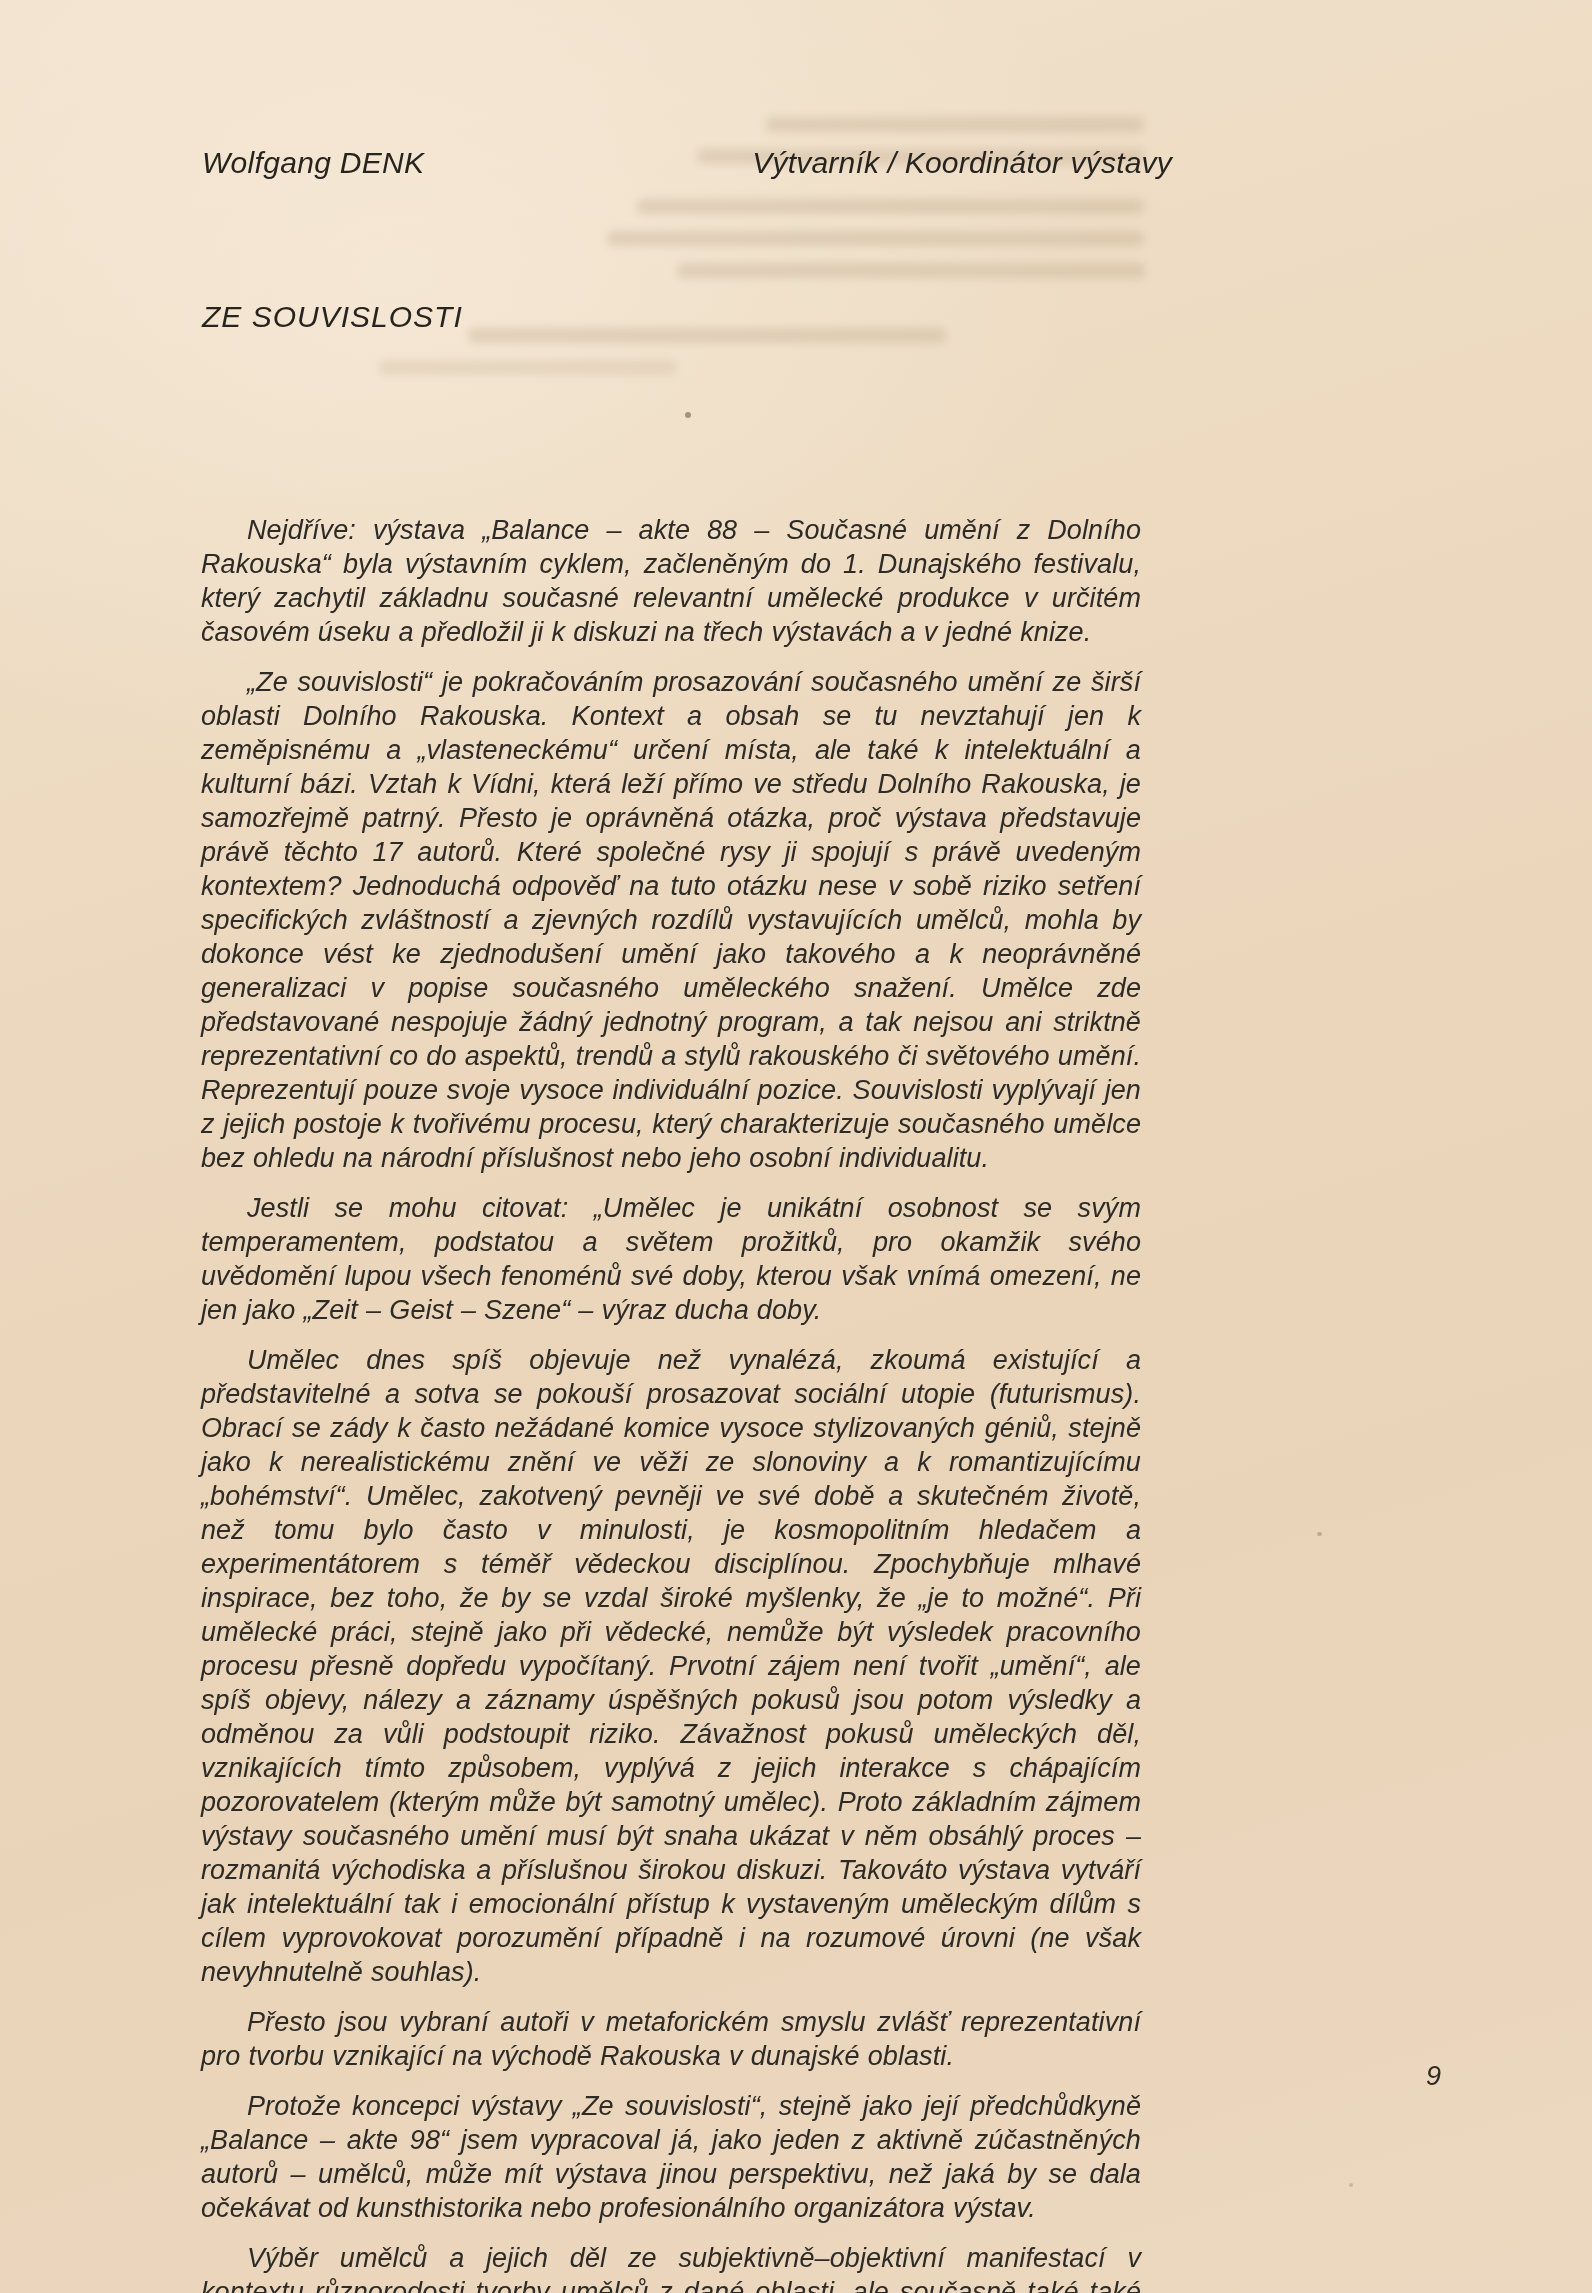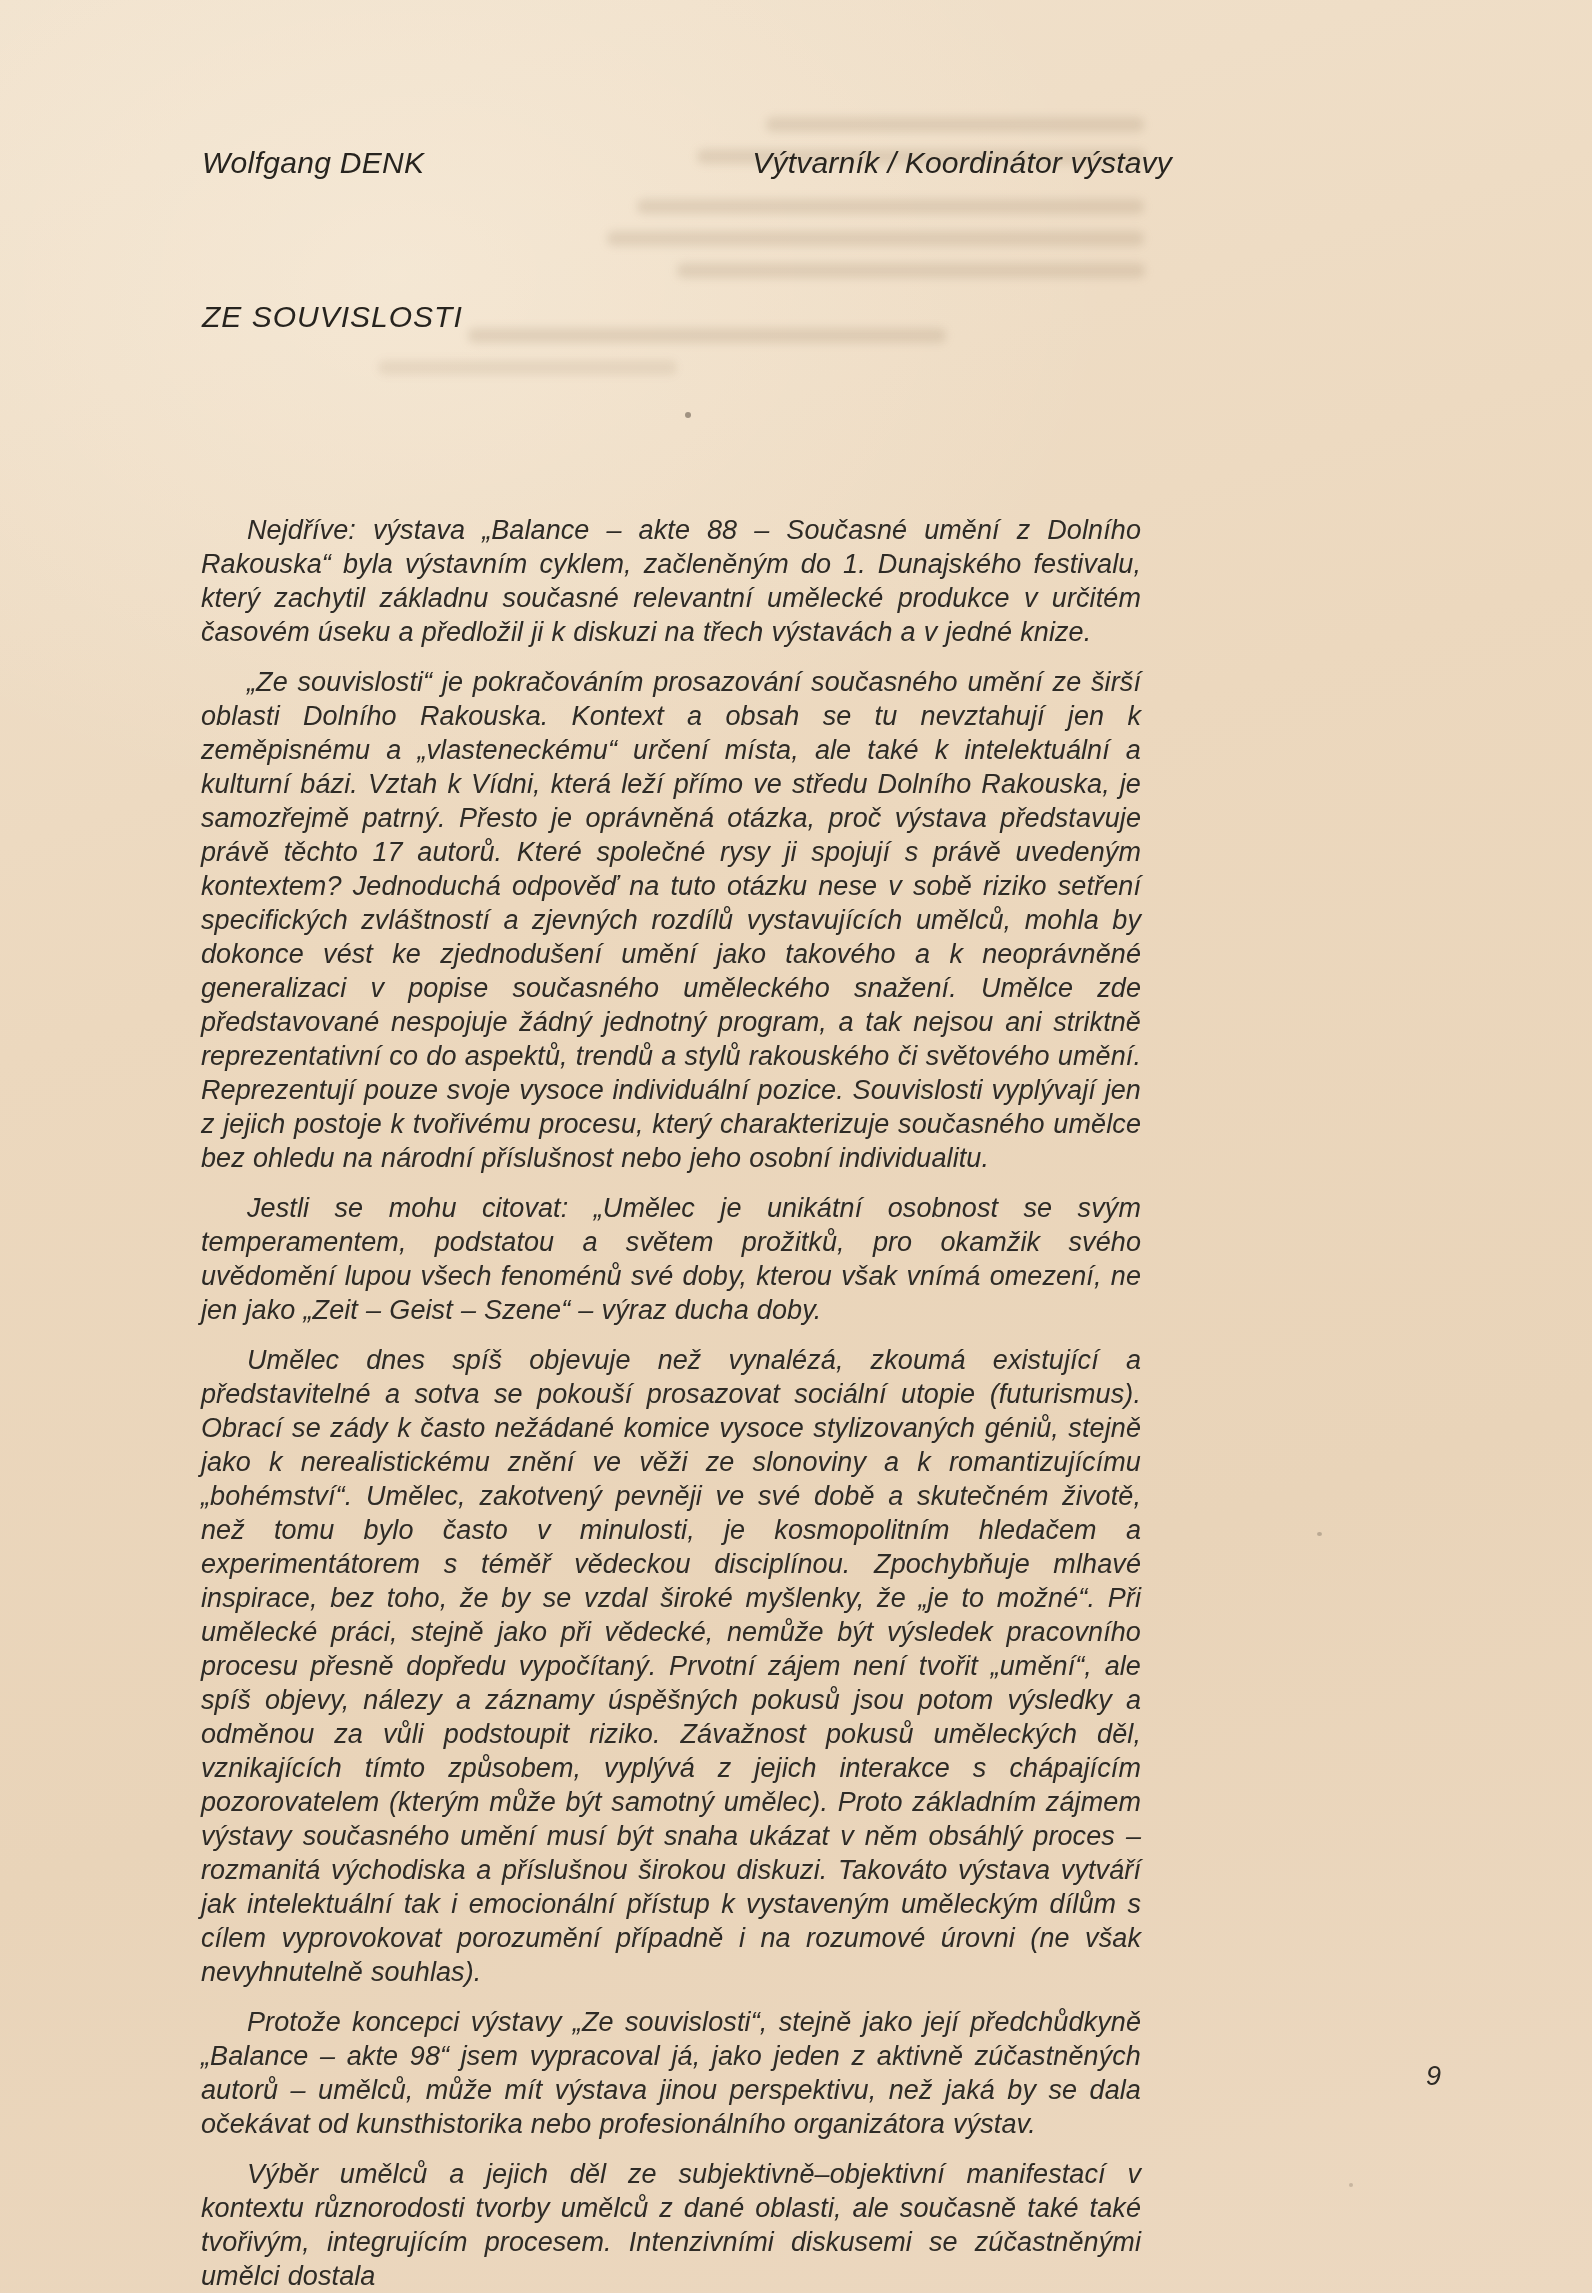--- a/index.html
+++ b/index.html
@@ -108,19 +108,20 @@
 
   <div class="author">Wolfgang DENK</div>
   <div class="role">Výtvarník / Koordinátor výstavy</div>
   <div class="doc-title">ZE SOUVISLOSTI</div>
 
   <div class="body-block">
       <p lang="cs">Nejdříve: výstava „Balance – akte 88 – Současné umění z Dolního Rakouska“ byla výstavním cyklem, začleněným do 1. Dunajského festivalu, který zachytil základnu současné relevantní umělecké produkce v určitém časovém úseku a předložil ji k diskuzi na třech výstavách a v jedné knize.</p>
       <p lang="cs">„Ze souvislosti“ je pokračováním prosazování současného umění ze širší oblasti Dolního Rakouska. Kontext a obsah se tu nevztahují jen k zeměpisnému a „vlasteneckému“ určení místa, ale také k intelektuální a kulturní bázi. Vztah k Vídni, která leží přímo ve středu Dolního Rakouska, je samozřejmě patrný. Přesto je oprávněná otázka, proč výstava představuje právě těchto 17 autorů. Které společné rysy ji spojují s právě uvedeným kontextem? Jednoduchá odpověď na tuto otázku nese v sobě riziko setření specifických zvláštností a zjevných rozdílů vystavujících umělců, mohla by dokonce vést ke zjednodušení umění jako takového a k neoprávněné generalizaci v popise současného uměleckého snažení. Umělce zde představované nespojuje žádný jednotný program, a tak nejsou ani striktně reprezentativní co do aspektů, trendů a stylů rakouského či světového umění. Reprezentují pouze svoje vysoce individuální pozice. Souvislosti vyplývají jen z jejich postoje k tvořivému procesu, který charakterizuje současného umělce bez ohledu na národní příslušnost nebo jeho osobní individualitu.</p>
       <p lang="cs">Jestli se mohu citovat: „Umělec je unikátní osobnost se svým temperamentem, podstatou a světem prožitků, pro okamžik svého uvědomění lupou všech fenoménů své doby, kterou však vnímá omezení, ne jen jako „Zeit – Geist – Szene“ – výraz ducha doby.</p>
       <p lang="cs">Umělec dnes spíš objevuje než vynalézá, zkoumá existující a představitelné a sotva se pokouší prosazovat sociální utopie (futurismus). Obrací se zády k často nežádané komice vysoce stylizovaných géniů, stejně jako k nerealistickému znění ve věži ze slonoviny a k romantizujícímu „bohémství“. Umělec, zakotvený pevněji ve své době a skutečném životě, než tomu bylo často v minulosti, je kosmopolitním hledačem a experimentátorem s téměř vědeckou disciplínou. Zpochybňuje mlhavé inspirace, bez toho, že by se vzdal široké myšlenky, že „je to možné“. Při umělecké práci, stejně jako při vědecké, nemůže být výsledek pracovního procesu přesně dopředu vypočítaný. Prvotní zájem není tvořit „umění“, ale spíš objevy, nálezy a záznamy úspěšných pokusů jsou potom výsledky a odměnou za vůli podstoupit riziko. Závažnost pokusů uměleckých děl, vznikajících tímto způsobem, vyplývá z jejich interakce s chápajícím pozorovatelem (kterým může být samotný umělec). Proto základním zájmem výstavy současného umění musí být snaha ukázat v něm obsáhlý proces – rozmanitá východiska a příslušnou širokou diskuzi. Takováto výstava vytváří jak intelektuální tak i emocionální přístup k vystaveným uměleckým dílům s cílem vyprovokovat porozumění případně i na rozumové úrovni (ne však nevyhnutelně souhlas).</p>
+      <p lang="cs">Přesto jsou vybraní autoři v metaforickém smyslu zvlášť reprezentativní pro tvorbu vznikající na východě Rakouska v dunajské oblasti.</p>
       <p lang="cs">Protože koncepci výstavy „Ze souvislosti“, stejně jako její předchůdkyně „Balance – akte 98“ jsem vypracoval já, jako jeden z aktivně zúčastněných autorů – umělců, může mít výstava jinou perspektivu, než jaká by se dala očekávat od kunsthistorika nebo profesionálního organizátora výstav.</p>
       <p lang="cs">Výběr umělců a jejich děl ze subjektivně–objektivní manifestací v kontextu různorodosti tvorby umělců z dané oblasti, ale současně také také tvořivým, integrujícím procesem. Intenzivními diskusemi se zúčastněnými umělci dostala</p>
     </div>
 
   <div class="page-number">9</div>
 </div>
 
 
 </body></html>

